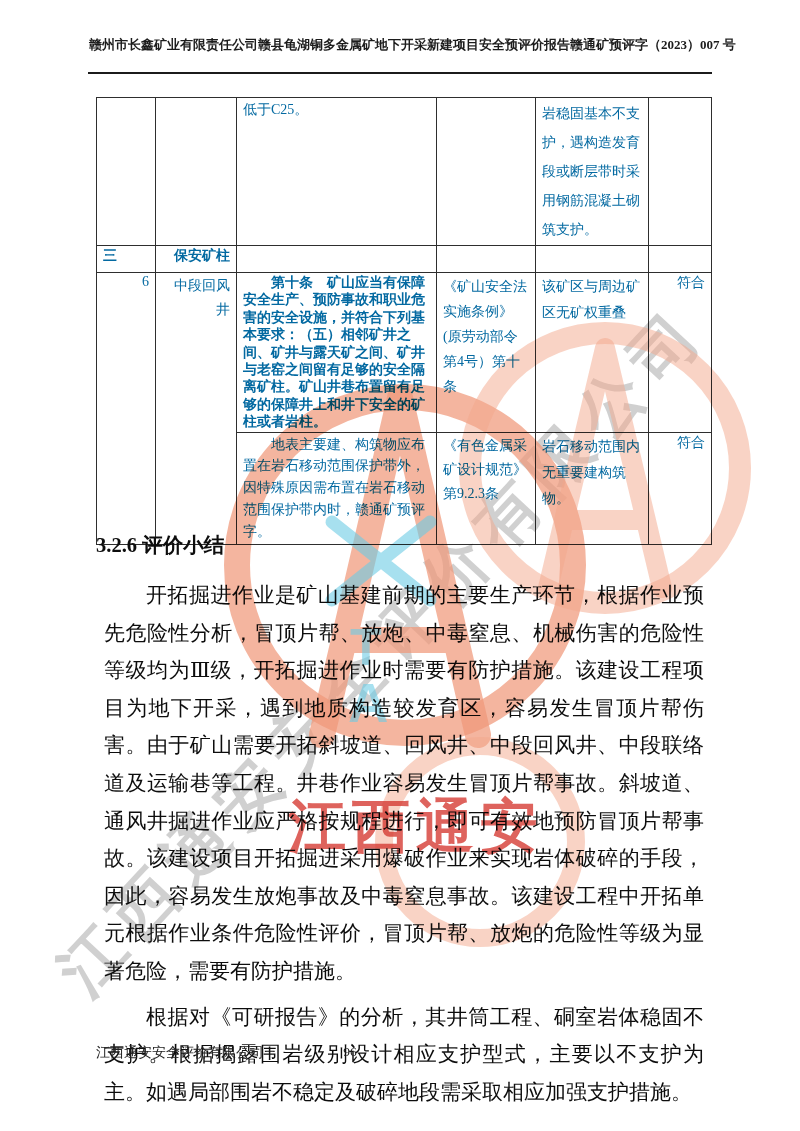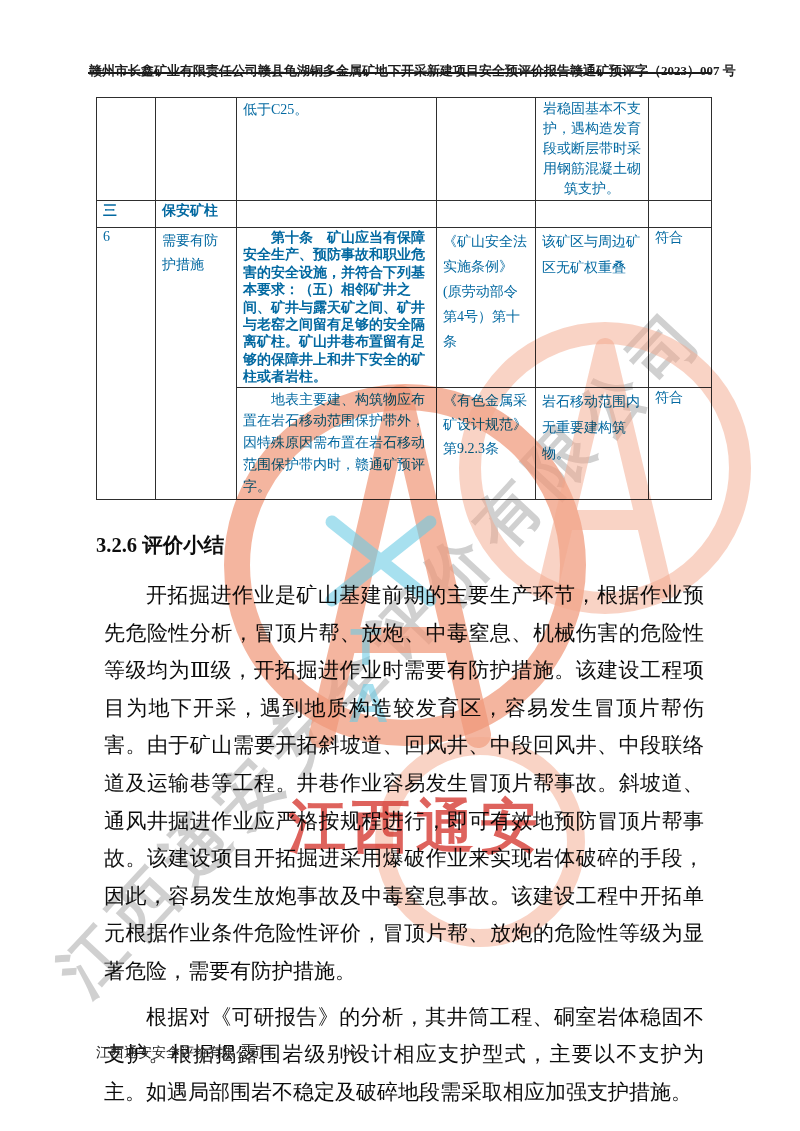--- a/index.html
+++ b/index.html
@@ -4,21 +4,21 @@
 <style>
   html,body{margin:0;padding:0;background:#e8e8e8;}
   .page{
     position:relative; width:800px; height:1131px; margin:0 auto;
     background:#ffffff; overflow:hidden;
     font-family:"Liberation Serif","DejaVu Serif",serif;
     color:#111;
   }
   
   .header{
-    position:absolute; top:62px; left:89px; width:623px;
+    position:absolute; top:36px; left:89px; width:623px;
     display:flex; justify-content:space-between; align-items:baseline;
     font-size:13px; font-weight:600; color:#1c1c1c; white-space:nowrap;
   }
   .header-rule{
     position:absolute; top:72px; left:88px; width:624px; height:0;
     border-top:2px solid #1b1b1b;
   }
   
   table.comp{
     position:absolute; left:96px; top:97px; width:615px;
@@ -28,23 +28,23 @@
   table.comp td{
     border:1.5px solid #2e2e2e; padding:1px 6px; vertical-align:top;
     overflow:hidden;
   }
   .bold{font-weight:bold;}
   .tight{line-height:17.4px;font-weight:bold;}
   .med{line-height:21.8px;}
   .ind{text-indent:2em;}
   .ref{line-height:25px; text-align:left; vertical-align:middle; padding:1px 3px;}
   .actual{line-height:26px; vertical-align:middle;}
-  .actual-top{line-height:20px; vertical-align:top;text-align:center;}
+  .actual-top{line-height:29px; vertical-align:top;}
   .mid{vertical-align:middle;}
-  .ctr{text-align:left;}
+  .ctr{text-align:right;}
   .num-cell{padding-left:10px;}
   
   .heading{
     position:absolute; left:96px; top:531px;
     font-size:20.5px; font-weight:bold; color:#0d0d0d;
   }
   .bodytext{position:absolute; left:96px; top:569px; width:616px;}
   .para{
     margin:8px; font-size:21px; line-height:37.6px;
     text-align:justify; text-indent:2em; color:#0d0d0d;
@@ -96,21 +96,21 @@
     <tr style="height:27px">
       <td class="bold num-cell">三</td>
       <td class="bold ctr mid">保安矿柱</td>
       <td></td>
       <td></td>
       <td></td>
       <td></td>
     </tr>
     <tr style="height:157px">
       <td rowspan="2" class="ctr mid">6</td>
-      <td rowspan="2" class="ctr mid" style="line-height:24px">需要有防护措施</td>
+      <td rowspan="2" class="ctr mid" style="line-height:24px">中段回风井</td>
       <td class="tight ind">第十条　矿山应当有保障安全生产、预防事故和职业危害的安全设施，并符合下列基本要求：（五）相邻矿井之间、矿井与露天矿之间、矿井与老窑之间留有足够的安全隔离矿柱。矿山井巷布置留有足够的保障井上和井下安全的矿柱或者岩柱。</td>
       <td class="ref">《矿山安全法实施条例》(原劳动部令第4号）第十条</td>
       <td class="actual">该矿区与周边矿区无矿权重叠</td>
       <td class="ctr mid">符合</td>
     </tr>
     <tr style="height:110px">
       <td class="med ind">地表主要建、构筑物应布置在岩石移动范围保护带外，因特殊原因需布置在岩石移动范围保护带内时，赣通矿预评字。</td>
       <td class="ref" style="line-height:24px">《有色金属采矿设计规范》第9.2.3条</td>
       <td class="actual">岩石移动范围内无重要建构筑物。</td>
       <td class="ctr mid">符合</td>

